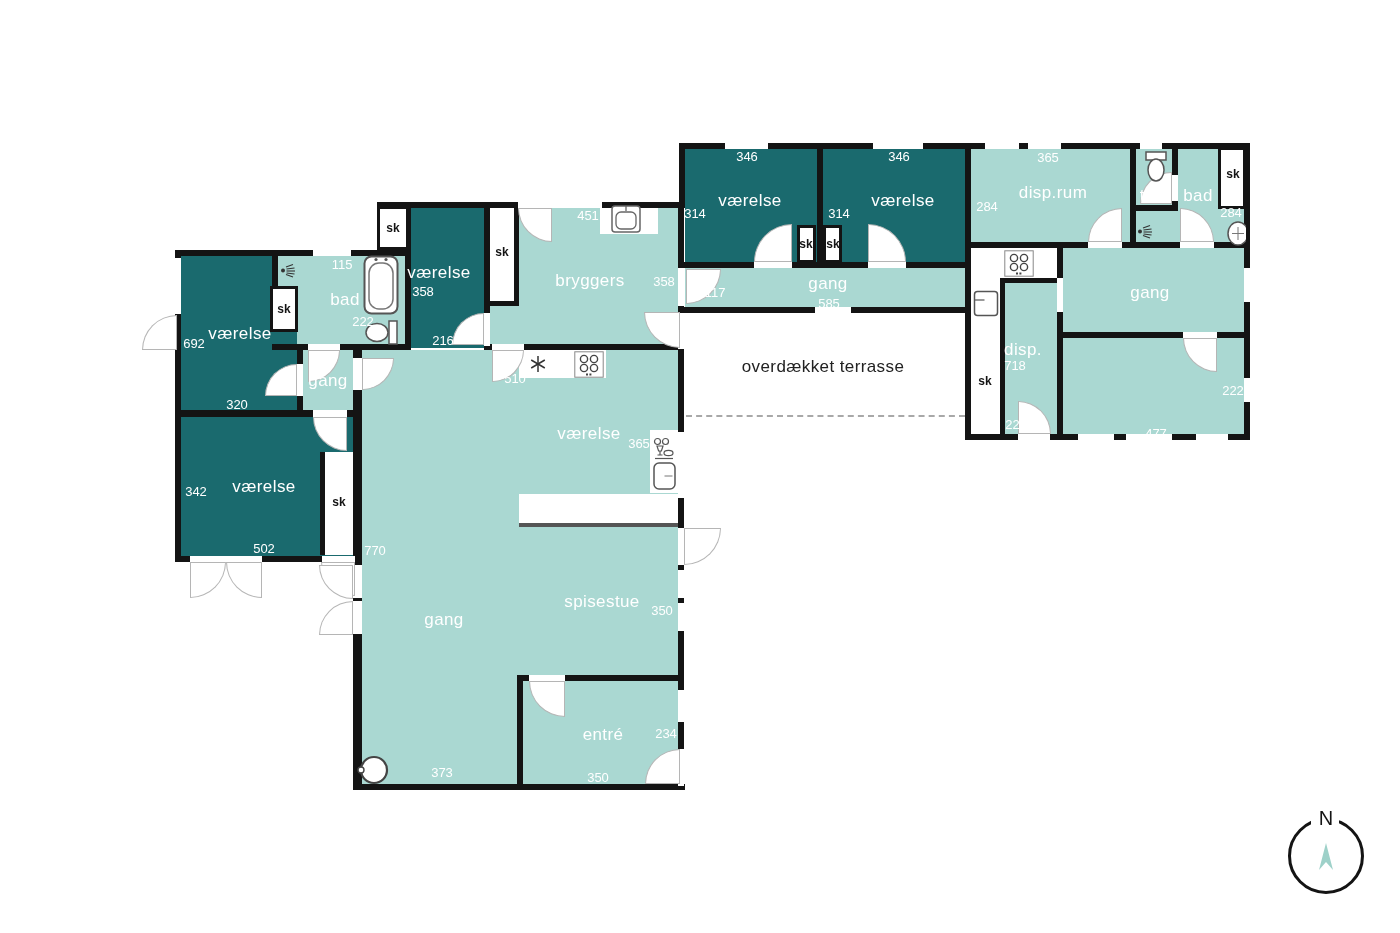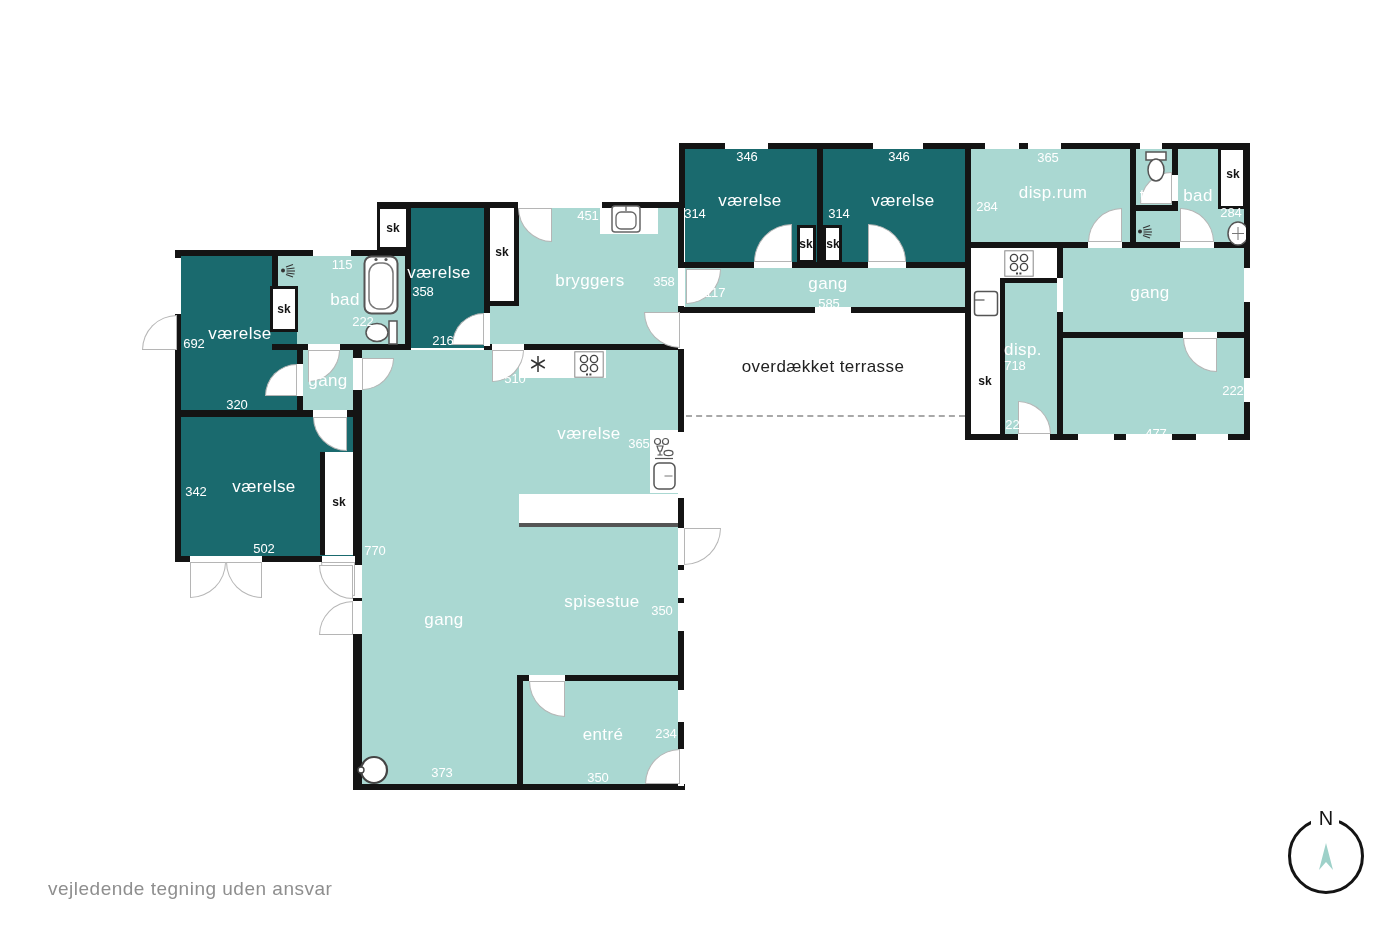--- a/index.html
+++ b/index.html
@@ -397,15 +397,14 @@
 
   <div id="compass-ring" style="left:1288px;top:818px;"></div>
   <div id="compass-notch" style="left:1311px;top:808px;width:28px;height:20px;"></div>
   <div id="compass-n" style="left:1326px;top:818px;">N</div>
   <div class="fix" style="left:1319px;top:843px;width:14px;height:27px;">
     <svg width="14" height="27" viewBox="0 0 14 27">
       <polygon points="7,0 14,27 7,19 0,27" fill="#9ed1c9"></polygon>
     </svg>
   </div>
 
-  <div id="footer-note" style="left:48px;top:878px;">vejledende tegning uden ansvar</div>
 
 </div>
 
 </body></html>

